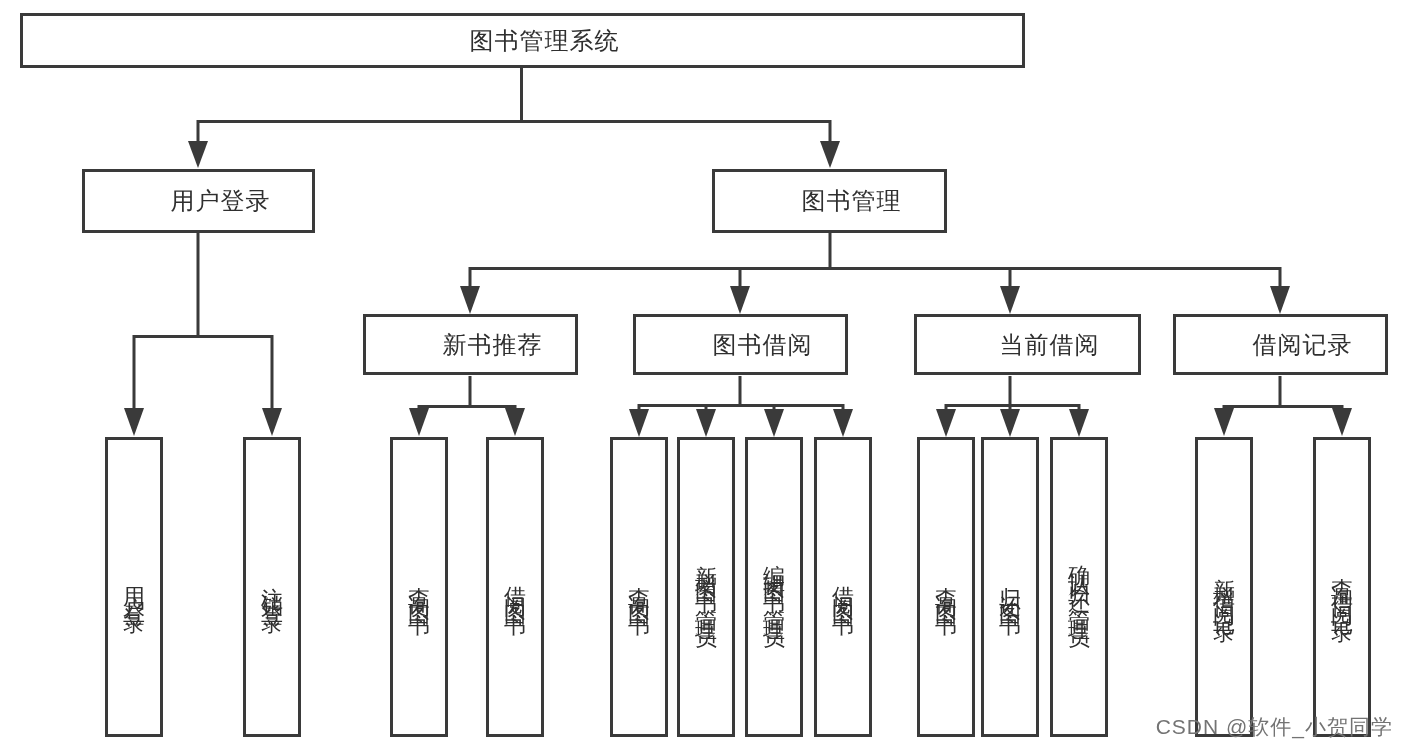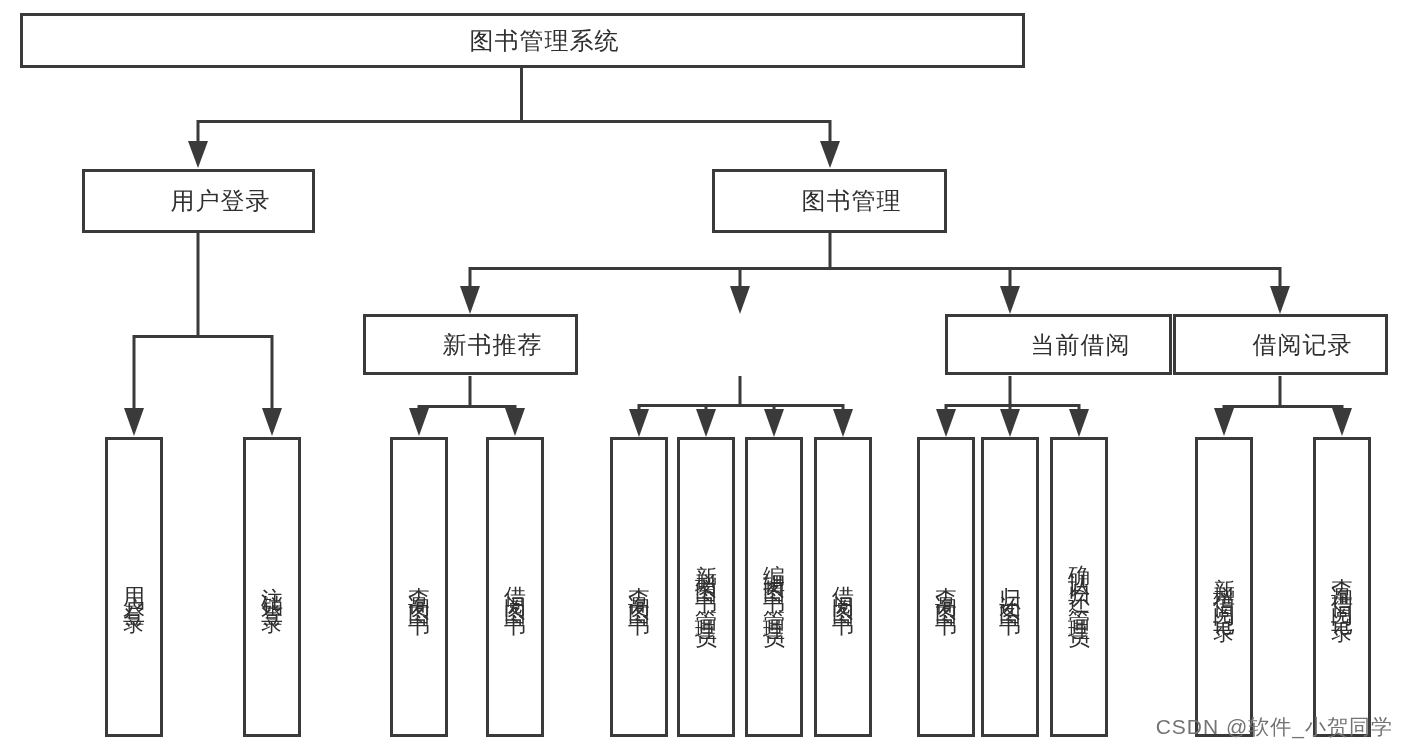--- a/index.html
+++ b/index.html
@@ -108,21 +108,22 @@
       <polygon points="1332,408 1352,408 1342,436"></polygon>
     </g>
   </svg>
 
   <div class="node" style="left:20px; top:13px; width:1005px; height:55px;">图书管理系统</div>
 
   <div class="node" style="left:82px; top:169px; width:233px; height:64px;">用户登录</div>
   <div class="node" style="left:363px; top:314px; width:215px; height:61px;">新书推荐</div>
 
   <div class="node" style="left:712px; top:169px; width:235px; height:64px;">图书管理</div>
-  <div class="node" style="left:945px; top:314px; width:227px; height:61px;">当前借阅</div>
+  <div class="node" style="left:633px; top:314px; width:215px; height:61px;">图书借阅</div>
+  <div class="node" style="left:914px; top:314px; width:227px; height:61px;">当前借阅</div>
   <div class="node" style="left:1173px; top:314px; width:215px; height:61px;">借阅记录</div>
 
   <div class="leaf" style="left:105px;">用户登录</div>
   <div class="leaf" style="left:243px;">注销登录</div>
 
   <div class="leaf" style="left:390px;">查询图书</div>
   <div class="leaf" style="left:486px;">借阅图书</div>
 
   <div class="leaf" style="left:610px;">查询图书</div>
   <div class="leaf" style="left:677px;">新增图书（管理员）</div>

